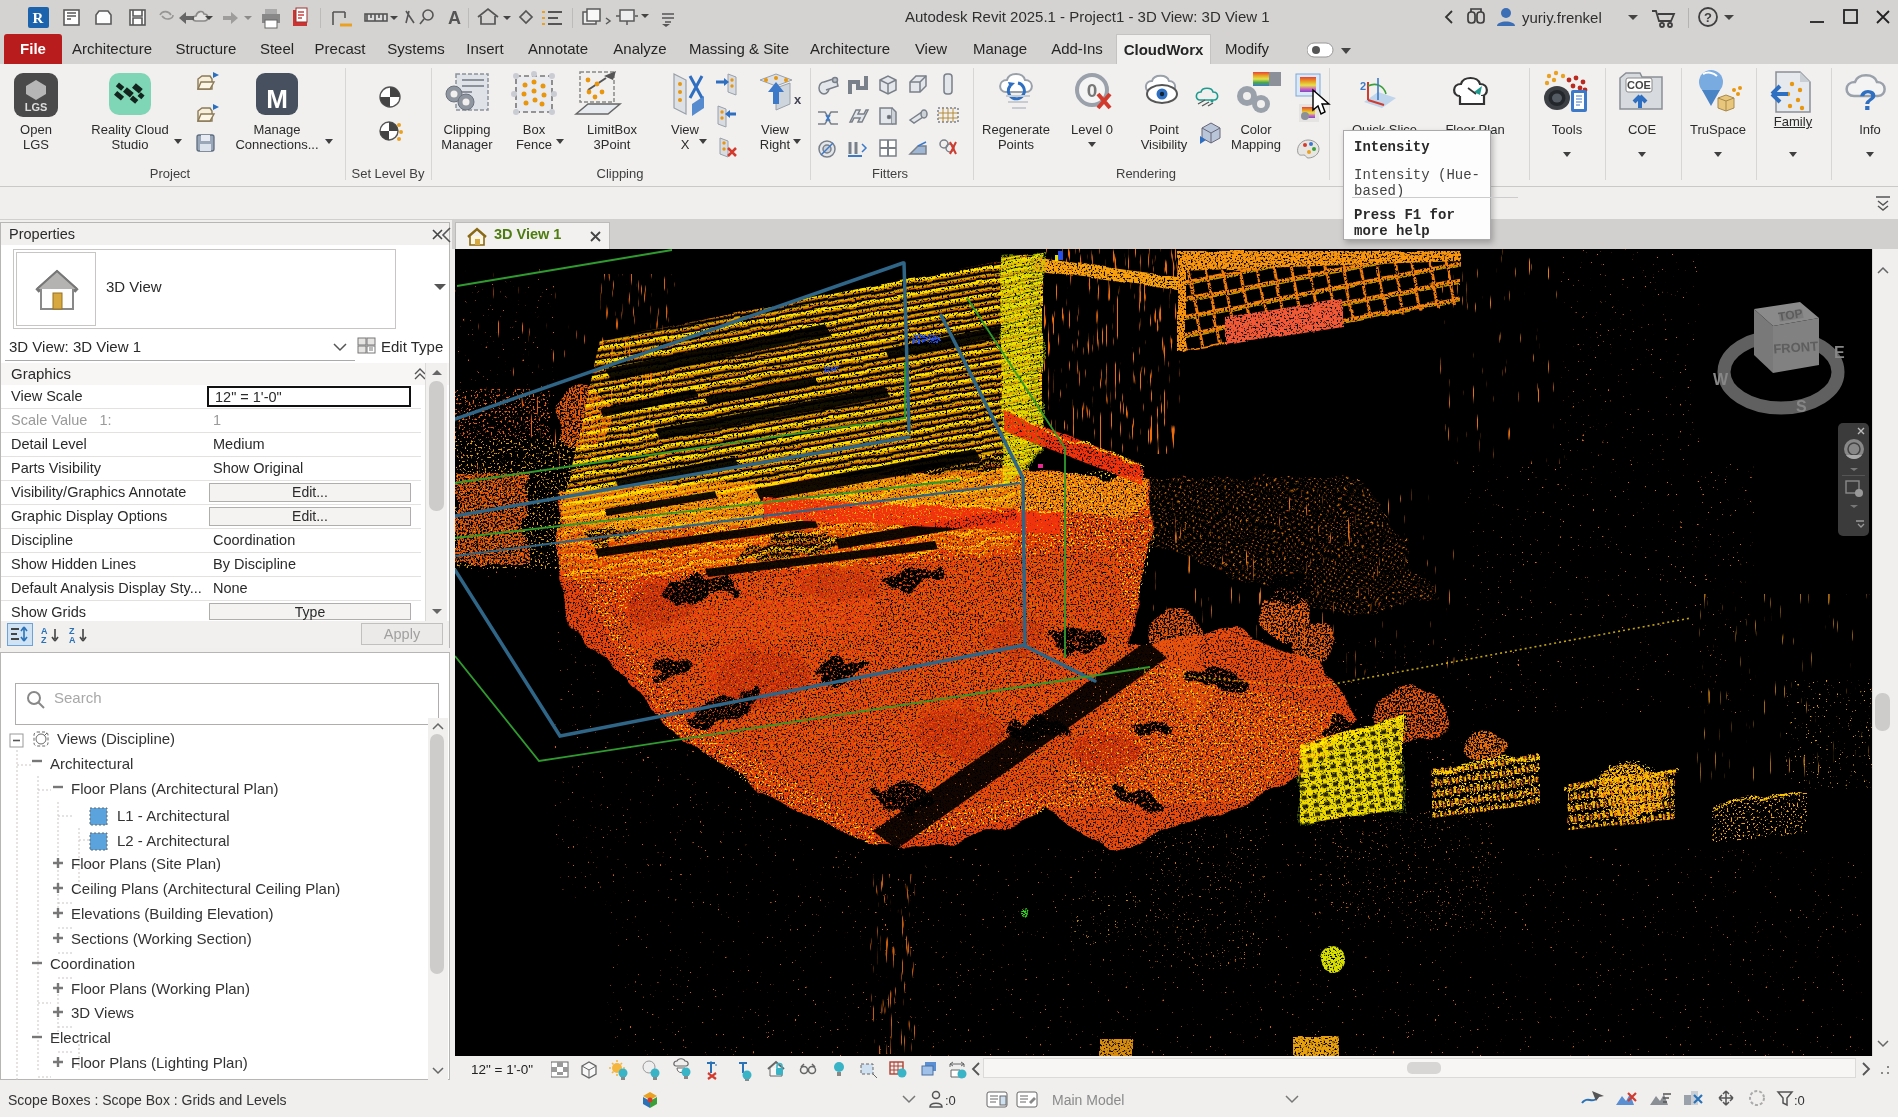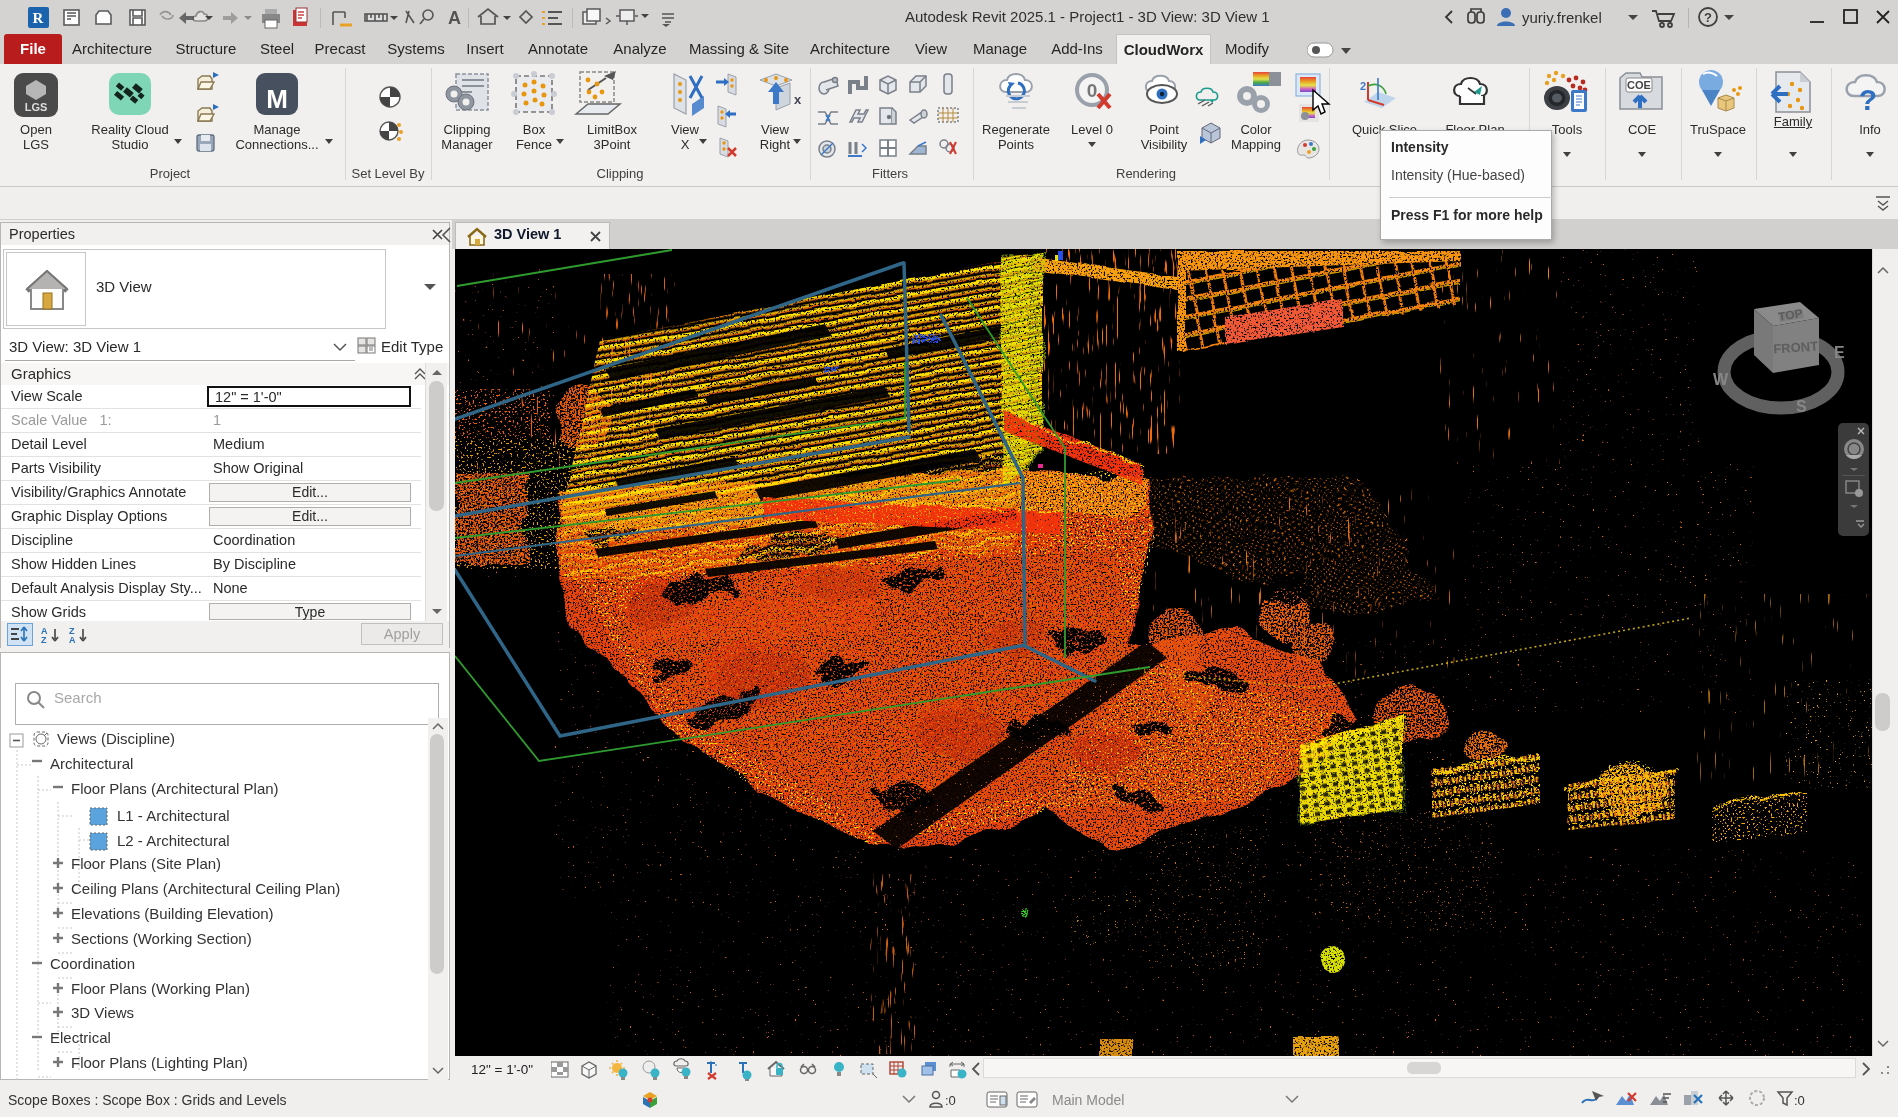--- a/index.html
+++ b/index.html
@@ -12,21 +12,21 @@
 .gsep{position:absolute;top:68px;width:1px;height:112px;background:#d8d6d4;}
 .glabel{position:absolute;top:166px;font-size:13px;color:#3f3f3f;text-align:center;white-space:nowrap;}
 .blabel{position:absolute;font-size:13px;color:#2b2b2b;text-align:center;line-height:15px;white-space:nowrap;}
 .dropv{position:absolute;width:0;height:0;border-left:4px solid transparent;border-right:4px solid transparent;border-top:5px solid #3f3f3f;}
 #optbar{position:absolute;left:0;top:187px;width:1898px;height:33px;background:#f0efee;border-bottom:1px solid #d2d0ce;}
 #leftpanel{position:absolute;left:0;top:220px;width:452px;height:863px;background:#f0efee;}
 .phead{font-size:14.5px;color:#2a2a2a;}
 .prow{position:absolute;left:0;width:420px;height:24px;border-bottom:1px solid #e4e2e0;font-size:14.5px;color:#2a2a2a;}
 #viewarea{position:absolute;left:452px;top:220px;width:1446px;height:863px;background:#f0efee;}
 #tabstrip{position:absolute;left:0;top:0;width:1446px;height:29px;background:#d2d0ce;}
-#vptab{position:absolute;left:3px;top:2px;width:155px;height:27px;background:#f2f1f0;border:1px solid #bdbbb9;border-bottom:none;font-size:14.5px;font-weight:bold;color:#0f172a;}
+#vptab{position:absolute;left:3px;top:2px;width:155px;height:27px;background:#f2f1f0;border:1px solid #bdbbb9;border-bottom:none;font-size:14.5px;font-weight:bold;color:#4d7c0f;}
 #viewport{position:absolute;left:3px;top:29px;width:1417px;height:807px;background:#000;}
 #vscroll{position:absolute;left:1420px;top:29px;width:20px;height:807px;background:#f0efee;border-left:1px solid #dcdad8;}
 #viewbar{position:absolute;left:3px;top:836px;width:1443px;height:27px;background:#f0efee;}
 #statusbar{position:absolute;left:0;top:1083px;width:1898px;height:34px;background:#f0efee;font-size:14px;color:#333;}
 svg{display:block;}
 .tt{position:absolute;background:#fdfdfd;border:1px solid #aaa;box-shadow:2px 3px 6px rgba(0,0,0,.25);}
 </style>
 </head>
 <body>
 <div id="titlebar">
@@ -558,21 +558,21 @@
 </div>
 <div id="leftpanel">
 
  <div class="abs" style="left:0;top:2px;width:450px;height:426px;background:#fff;border:1px solid #b8b6b4;">
   <div class="abs" style="left:0;top:0;width:448px;height:22px;background:#f1f0ef;">
    <span class="phead" style="position:absolute;left:8px;top:3px;">Properties</span>
    <svg class="abs" style="left:430px;top:5px" width="14" height="14">
           <path d="M2 2l9 9M11 2l-9 9" stroke="#444" stroke-width="1.6"></path>
         </svg>
   </div>
-  <div class="abs" style="left:2px;top:26px;width:383px;height:80px;border:1px solid #c8c6c4;background:#fff;">
+  <div class="abs" style="left:12px;top:26px;width:383px;height:80px;border:1px solid #c8c6c4;background:#fff;">
    <div class="abs" style="left:2px;top:2px;width:80px;height:74px;border:1px solid #c8c6c4;">
     <svg class="abs" style="left:14px;top:12px" width="52" height="52">
      <path d="M6 26L26 8l20 18" fill="none" stroke="#777" stroke-width="5"></path>
      <path d="M10 24v20h32V24" fill="#fdfdfd" stroke="#888" stroke-width="2"></path>
      <path d="M6 26L26 8l20 18" fill="#b5b3b1" stroke="#777" stroke-width="2" transform="translate(0,-2)"></path>
      <rect x="22" y="28" width="9" height="16" fill="#d8a840" stroke="#96701c"></rect>
     </svg>
    </div>
    <span style="position:absolute;left:92px;top:28px;font-size:15px;color:#2a2a2a;">3D View</span>
    <svg class="abs" style="left:418px;top:32px" width="16" height="10">
@@ -677,21 +677,21 @@
  <div class="abs" style="left:0;top:432px;width:450px;height:428px;background:#fff;border:1px solid #b8b6b4;">
   <div class="abs" style="left:14px;top:30px;width:424px;height:42px;border:1px solid #b0aeac;background:#fff;">
    <svg class="abs" style="left:10px;top:6px" width="20" height="20">
           <circle cx="8" cy="8" r="6" fill="none" stroke="#888" stroke-width="2"></circle>
           <path d="M12 12l6 6" stroke="#888" stroke-width="2"></path>
         </svg>
    <span style="position:absolute;left:38px;top:5px;font-size:15px;color:#a8a8a8;">Search</span>
   </div>
  </div>
 </div>
-<div class="tt" style="left:1380px;top:130px;width:172px;height:110px;z-index:40;">
+<div class="tt" style="left:1343px;top:130px;width:148px;height:110px;z-index:40;font-family:Liberation Mono, monospace;">
  <div class="abs" style="left:10px;top:8px;font-size:14px;font-weight:bold;color:#2a2a2a;">Intensity</div>
  <div class="abs" style="left:10px;top:36px;font-size:14px;color:#444;">Intensity (Hue-based)</div>
  <div class="abs" style="left:8px;top:66px;width:166px;height:1px;background:#ccc;"></div>
  <div class="abs" style="left:10px;top:76px;font-size:14px;font-weight:bold;color:#2a2a2a;">Press F1 for more help</div>
 </div>
 <svg class="abs" style="left:1310px;top:88px;z-index:50;" width="26" height="30">
     <path d="M3 2v20l5-4 3 8 4-2-3-8h7z" fill="#fff" stroke="#000" stroke-width="1.4"></path>
   </svg>
 <svg class="abs" style="left:0;top:716px;width:450px;height:366px;" viewBox="0 0 450 366">
  <g stroke="#c9c7c5" stroke-dasharray="2 2" fill="none">

